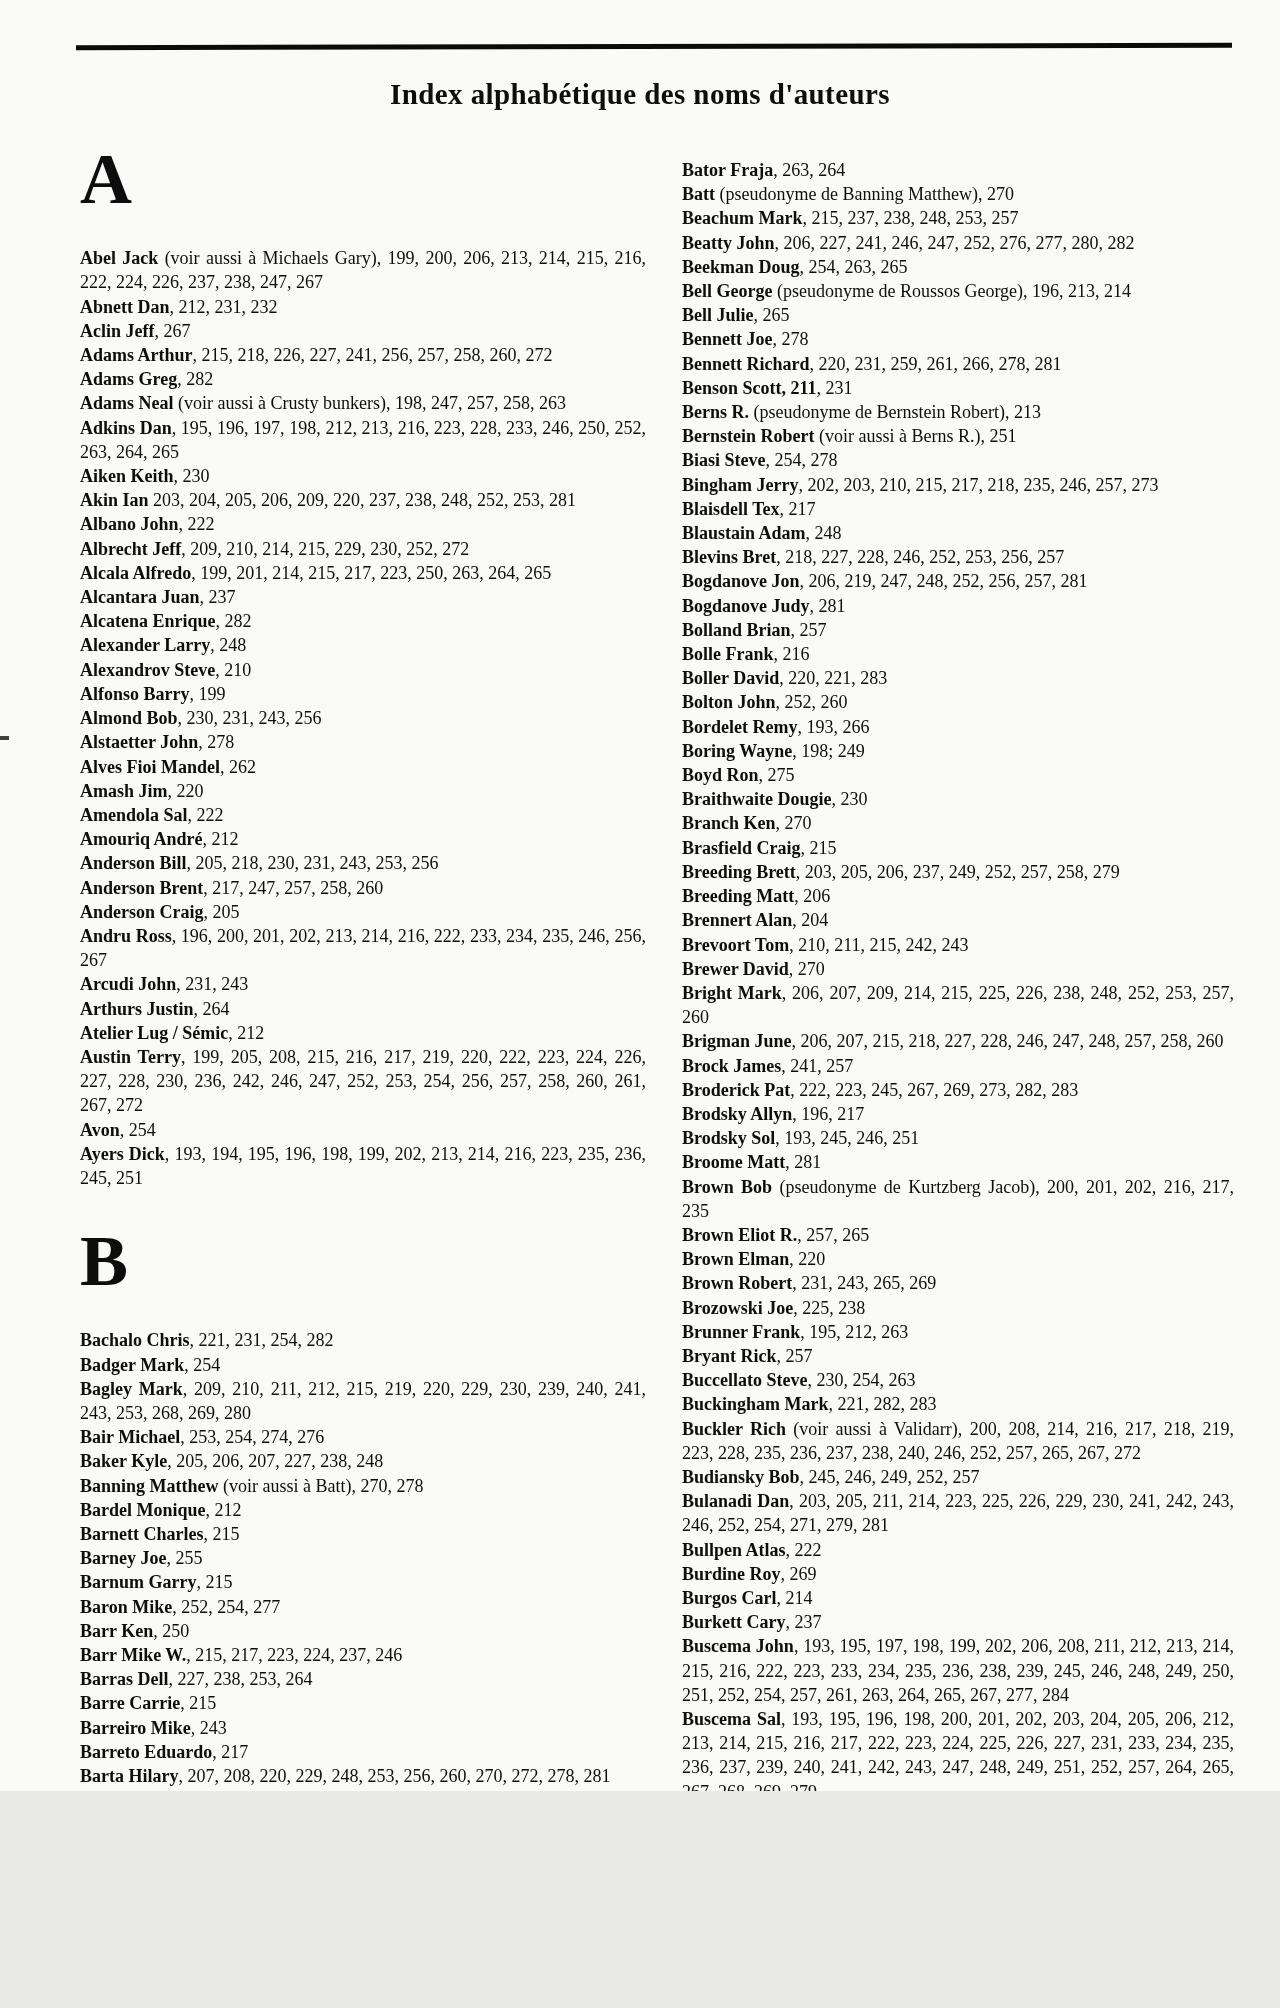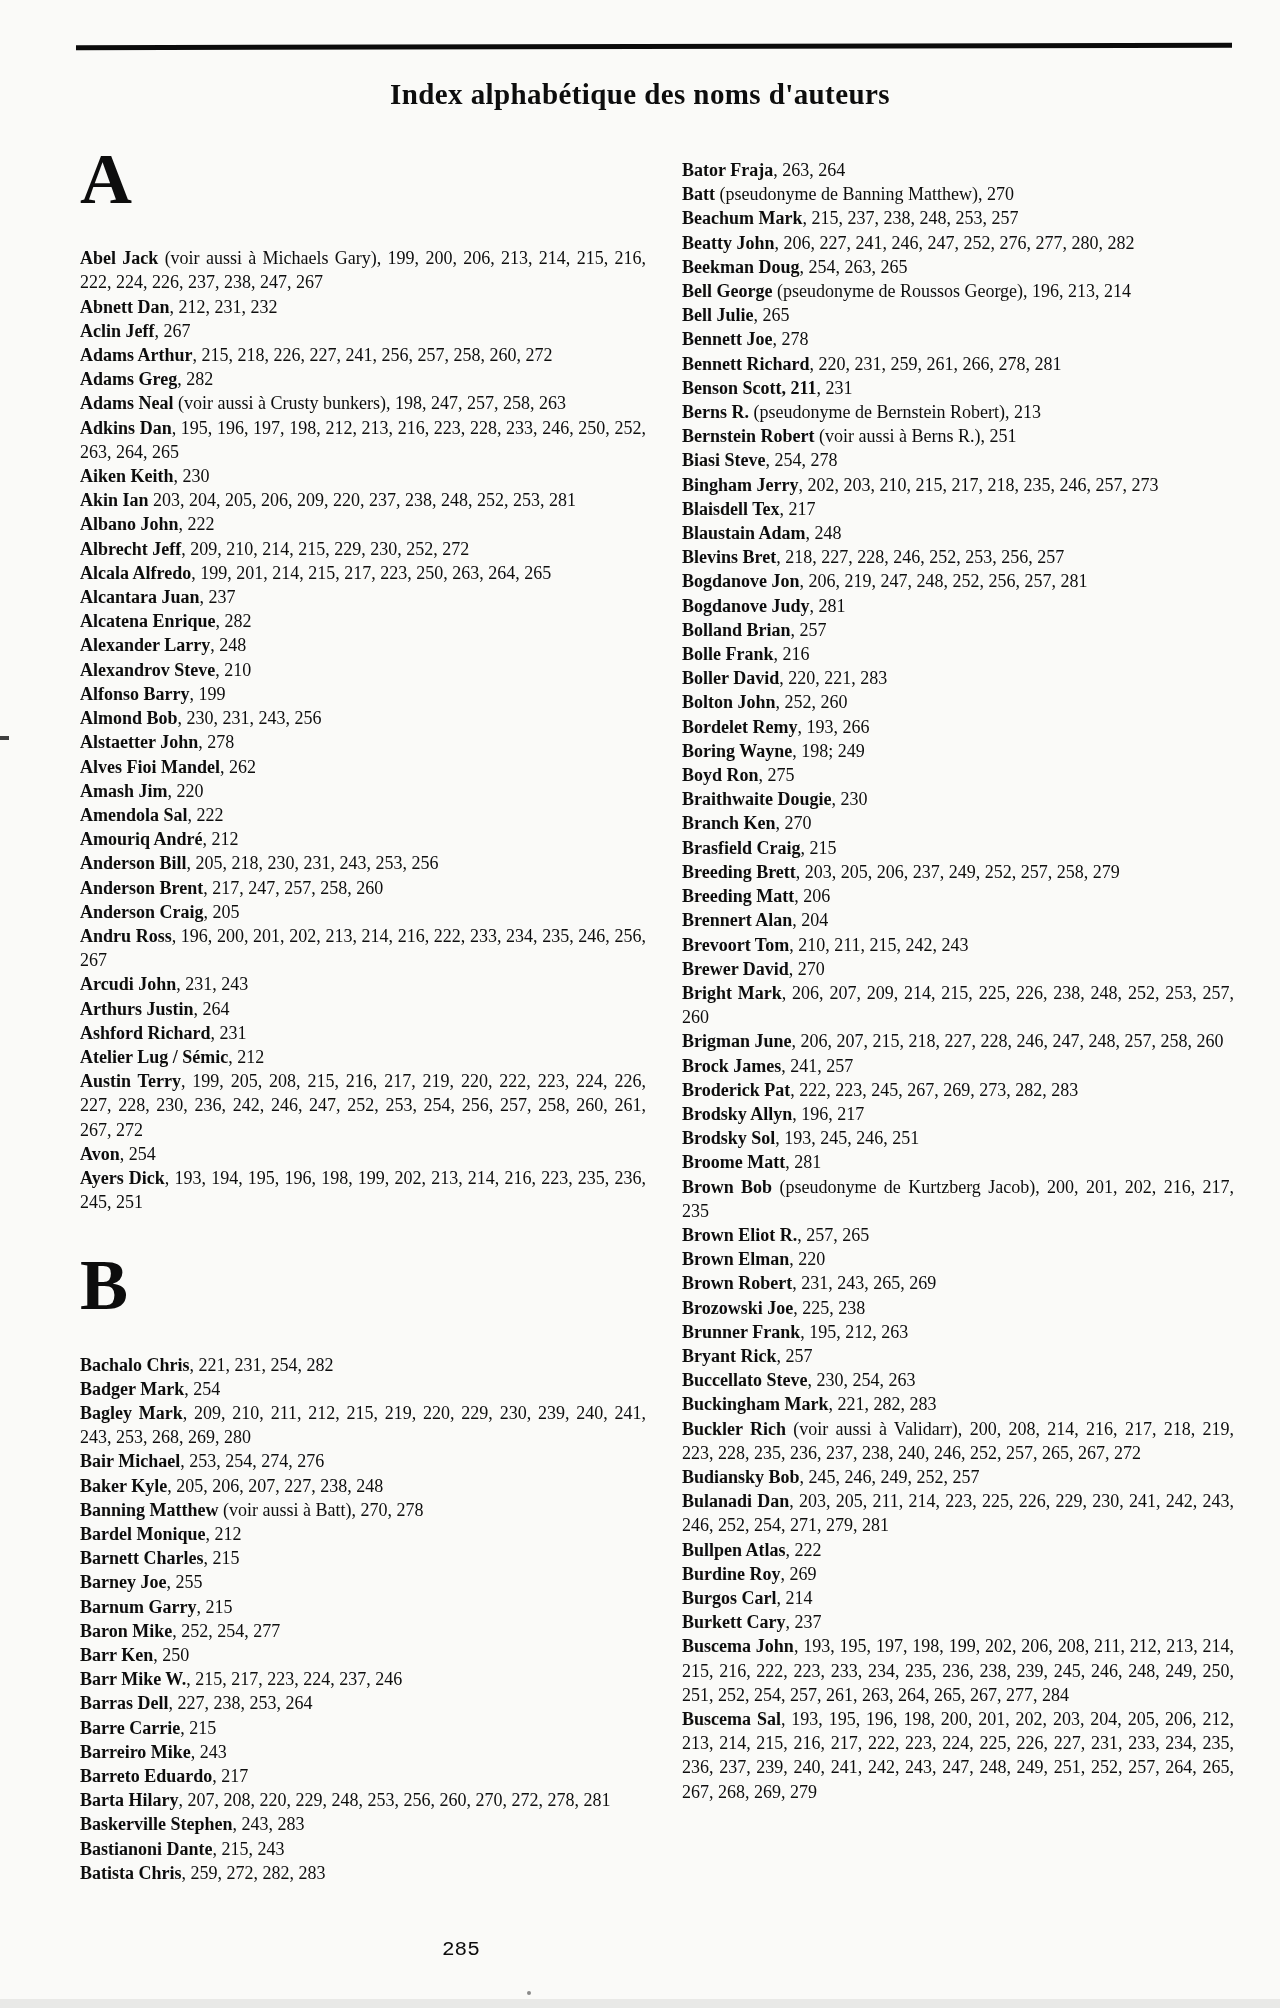--- a/index.html
+++ b/index.html
@@ -1,18 +1,18 @@
 <!DOCTYPE html>
 <html><head>
 <meta charset="utf-8">
 <style>
   html,body { margin:0; padding:0; background:#e9e9e7; }
   .page {
     position:relative;
-    width:1280px; height:1999px;
+    width:1280px; height:1791px;
     background:#fafaf8;
     overflow:hidden;
     color:#0d0d0d;
     font-family:"Liberation Serif", serif;
   }
   .top-rule {
     position:absolute; left:76px; top:44px;
     width:1156px; height:5px;
     background:#0b0b0b;
     transform:rotate(-0.12deg);
@@ -80,21 +80,20 @@
       <p class="entry"><b>Alves Fioi Mandel</b><span>, 262</span></p>
       <p class="entry"><b>Amash Jim</b><span>, 220</span></p>
       <p class="entry"><b>Amendola Sal</b><span>, 222</span></p>
       <p class="entry"><b>Amouriq André</b><span>, 212</span></p>
       <p class="entry"><b>Anderson Bill</b><span>, 205, 218, 230, 231, 243, 253, 256</span></p>
       <p class="entry"><b>Anderson Brent</b><span>, 217, 247, 257, 258, 260</span></p>
       <p class="entry"><b>Anderson Craig</b><span>, 205</span></p>
       <p class="entry"><b>Andru Ross</b><span>, 196, 200, 201, 202, 213, 214, 216, 222, 233, 234, 235, 246, 256, 267</span></p>
       <p class="entry"><b>Arcudi John</b><span>, 231, 243</span></p>
       <p class="entry"><b>Arthurs Justin</b><span>, 264</span></p>
-      <p class="entry"><b>Ashford Richard</b><span>, 231</span></p>
       <p class="entry"><b>Atelier Lug / Sémic</b><span>, 212</span></p>
       <p class="entry"><b>Austin Terry</b><span>, 199, 205, 208, 215, 216, 217, 219, 220, 222, 223, 224, 226, 227, 228, 230, 236, 242, 246, 247, 252, 253, 254, 256, 257, 258, 260, 261, 267, 272</span></p>
       <p class="entry"><b>Avon</b><span>, 254</span></p>
       <p class="entry"><b>Ayers Dick</b><span>, 193, 194, 195, 196, 198, 199, 202, 213, 214, 216, 223, 235, 236, 245, 251</span></p>
       <div class="letter">B</div>
       <p class="entry"><b>Bachalo Chris</b><span>, 221, 231, 254, 282</span></p>
       <p class="entry"><b>Badger Mark</b><span>, 254</span></p>
       <p class="entry"><b>Bagley Mark</b><span>, 209, 210, 211, 212, 215, 219, 220, 229, 230, 239, 240, 241, 243, 253, 268, 269, 280</span></p>
       <p class="entry"><b>Bair Michael</b><span>, 253, 254, 274, 276</span></p>
       <p class="entry"><b>Baker Kyle</b><span>, 205, 206, 207, 227, 238, 248</span></p>

